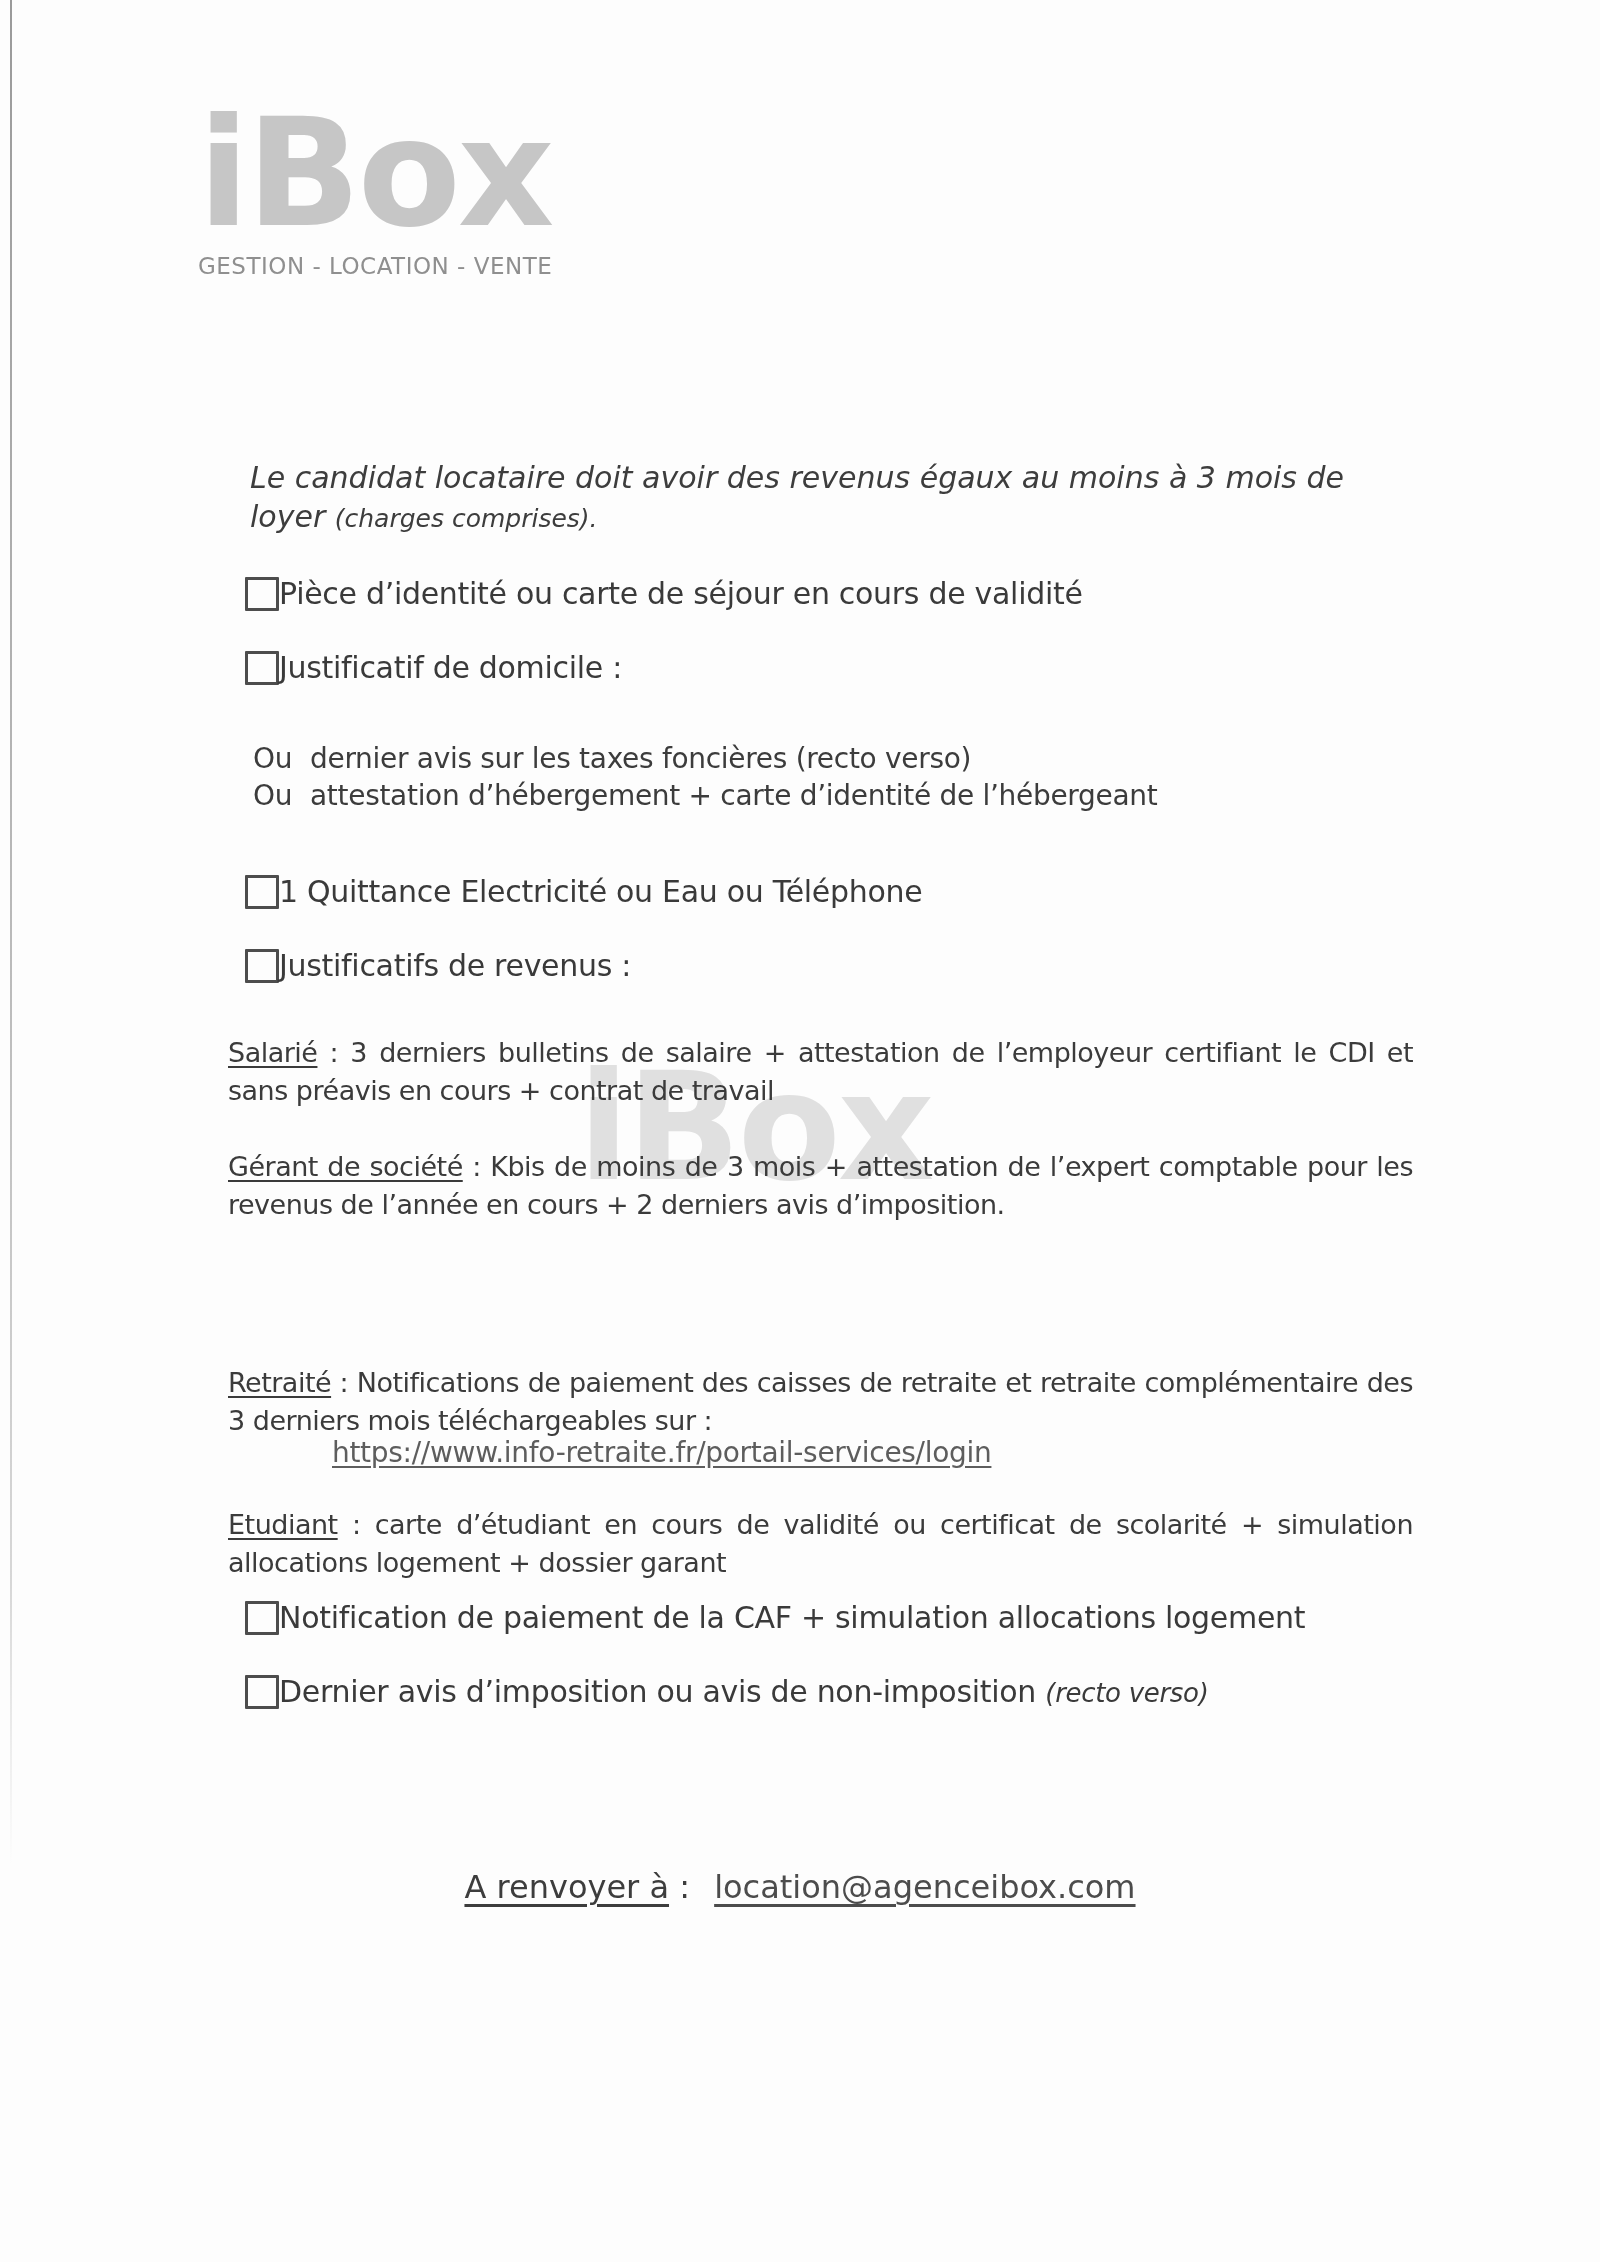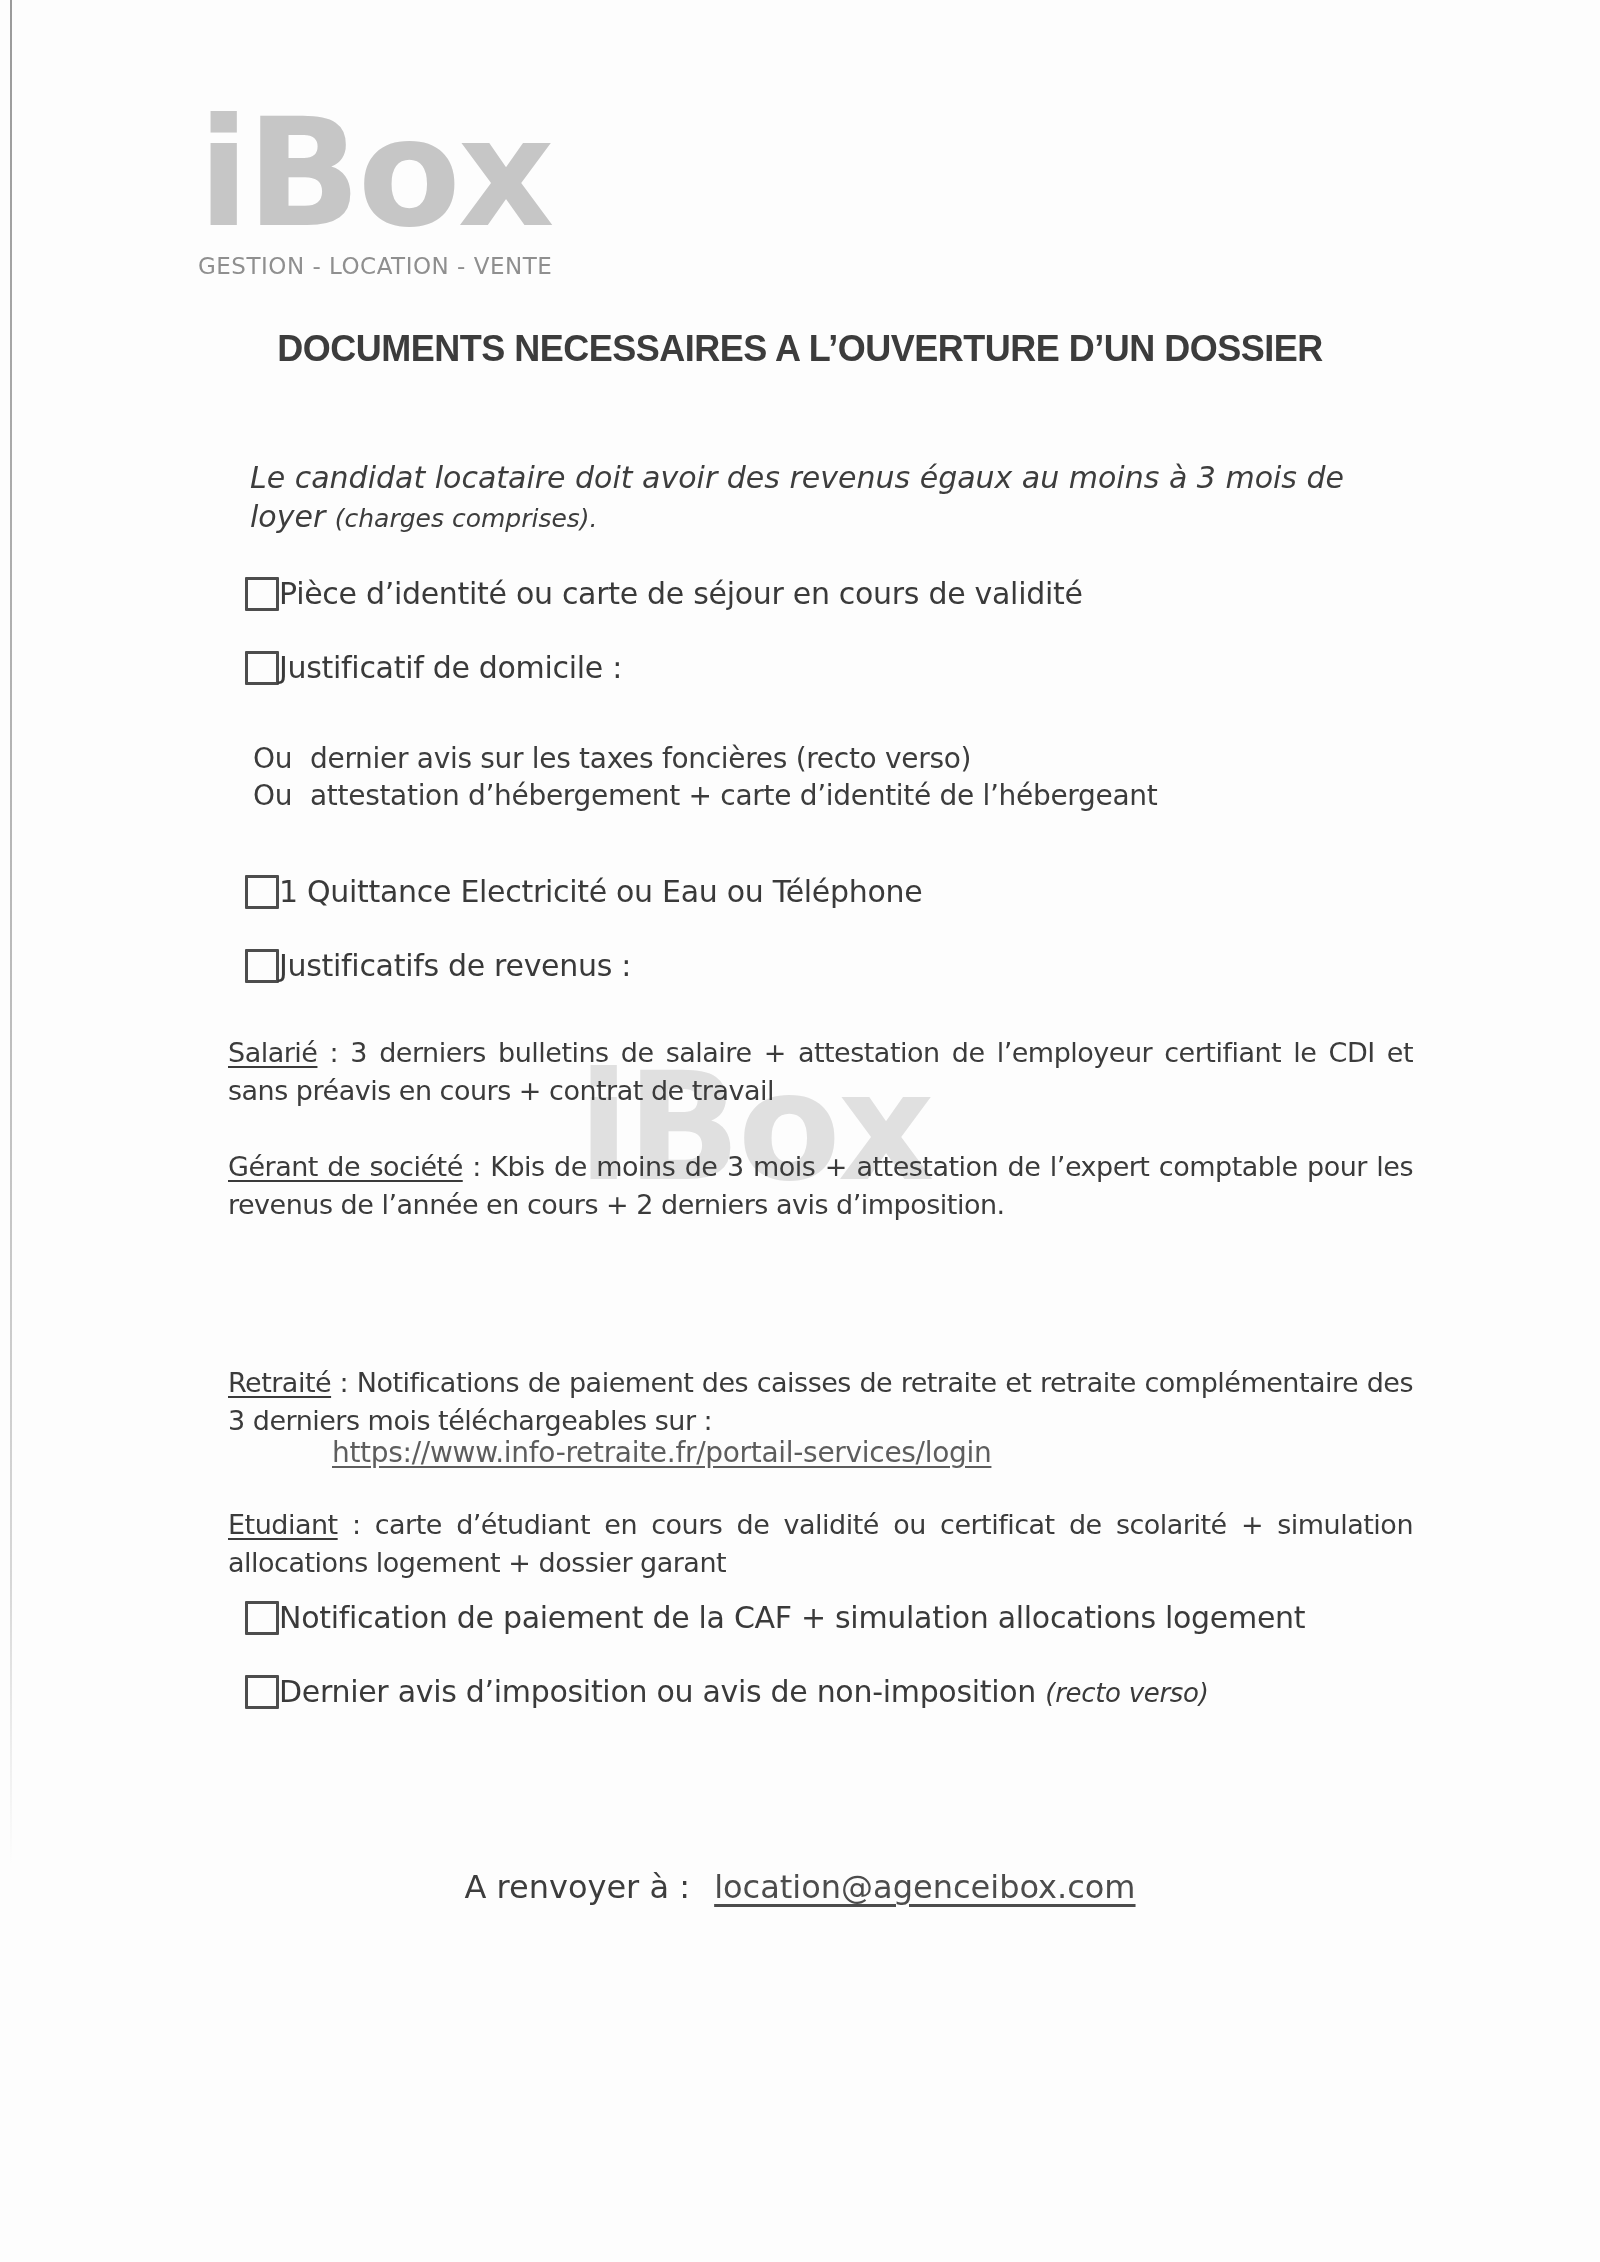--- a/index.html
+++ b/index.html
@@ -65,41 +65,40 @@
   .watermark {
     position:absolute; left:578px; top:1050px;
     font-size:150px; font-weight:bold; letter-spacing:-3px;
     color:#c9c9c9; opacity:0.55; line-height:155px;
   }
   
   .footer {
     position:absolute; top:1868px; left:0; width:100%;
     text-align:center; font-size:32px; color:#3d3d3d;
   }
-  .footer-label { text-underline-offset:6px;text-align:center; }
+  .footer-label { text-decoration:underline; text-underline-offset:6px;text-align:center; }
   .footer-email {
     margin-left:14px; color:#4c4c4c; text-decoration:underline;
     text-underline-offset:6px; cursor:pointer;
   }
 </style>
 </head>
 <body>
 
 <div class="page">
 
   <div class="scan-line"></div>
 
   <div class="watermark">iBox</div>
 
   <header class="logo">
     <div class="logo-brand">iBox</div>
     <div class="logo-tagline">GESTION - LOCATION - VENTE</div>
   </header>
 
-  <h1 class="title">DOCUMENTS NECESSAIRES A L’OUVERTURE D’UN DOSSIER</h1>
 
   <div class="intro">
     <div>Le candidat locataire doit avoir des revenus égaux au moins à 3 mois de</div>
     <div><span>loyer </span><span class="intro-small">(charges comprises).</span></div>
   </div>
 
   <div class="checkrow" style="top:576px">
     <span class="cb" role="checkbox" aria-checked="false"></span>
     <span class="cb-label">Pièce d’identité ou carte de séjour en cours de validité</span>
   </div>

